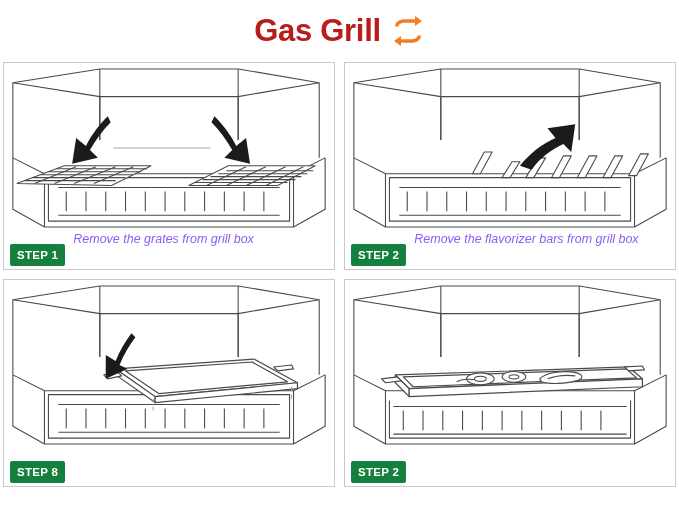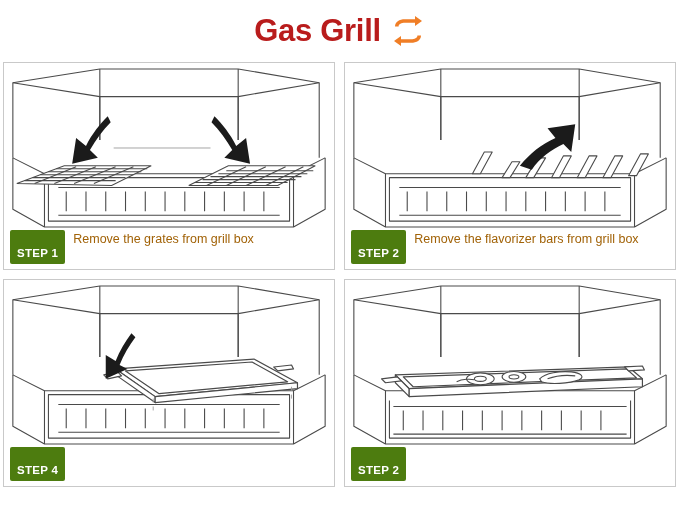--- a/index.html
+++ b/index.html
@@ -78,36 +78,38 @@
     right: 0;
     bottom: 0;
     height: 40px;
     display: flex;
     align-items: flex-start;
     gap: 8px;
     padding: 1px 4px 0 6px;
     box-sizing: border-box;
   }
   .step-badge {
-    background: #4d7c0f;
+    background: #15803d;
     color: #ffffff;
     font-size: 11.5px;
     font-weight: bold;
     letter-spacing: 0.3px;
-    padding: 18px 7px 4px 7px;
+    padding: 6px 7px 4px 7px;
     border-radius: 2px;
     flex: 0 0 auto;
     line-height: 1;
     white-space: nowrap;
+    margin-top: 14px;
   }
   .caption-text {
     font-size: 12.5px;
     line-height: 15px;
-    color: #a16207;
+    color: #8b5cf6;
     padding-top: 2px;
+    font-style: italic;
   }
 </style>
 </head>
 <body>
 
 <div class="page">
 
   <div class="header">
     <span class="header-title">Gas Grill</span>
     <span class="swap-icon">
@@ -234,21 +236,21 @@
             <path d="M128 54 C122 62 116 72 112 82 L102 76 L102 100 L124 90 L116 86 C120 76 126 66 132 58 Z"></path>
           </g>
 
           <g stroke="#9a9a9a" stroke-width="0.9" stroke-dasharray="4 4" fill="none">
             <path d="M150 120 L150 132"></path>
             <path d="M290 108 L290 120"></path>
           </g>
         </svg>
       </div>
       <div class="caption">
-        <span class="step-badge">STEP 4</span>
+        <span class="step-badge">STEP 8</span>
       </div>
     </div>
 
     <div class="panel">
       <div class="panel-art">
         <svg viewBox="0 0 332 170" xmlns="http://www.w3.org/2000/svg">
           <g fill="none" stroke="#4a4a4a" stroke-width="1.1" stroke-linejoin="round">
             <path d="M8 96 L8 20 L96 6 L236 6 L318 20 L318 96"></path>
             <path d="M96 6 L96 78 M236 6 L236 78"></path>
             <path d="M8 20 L96 34 L236 34 L318 20"></path>

